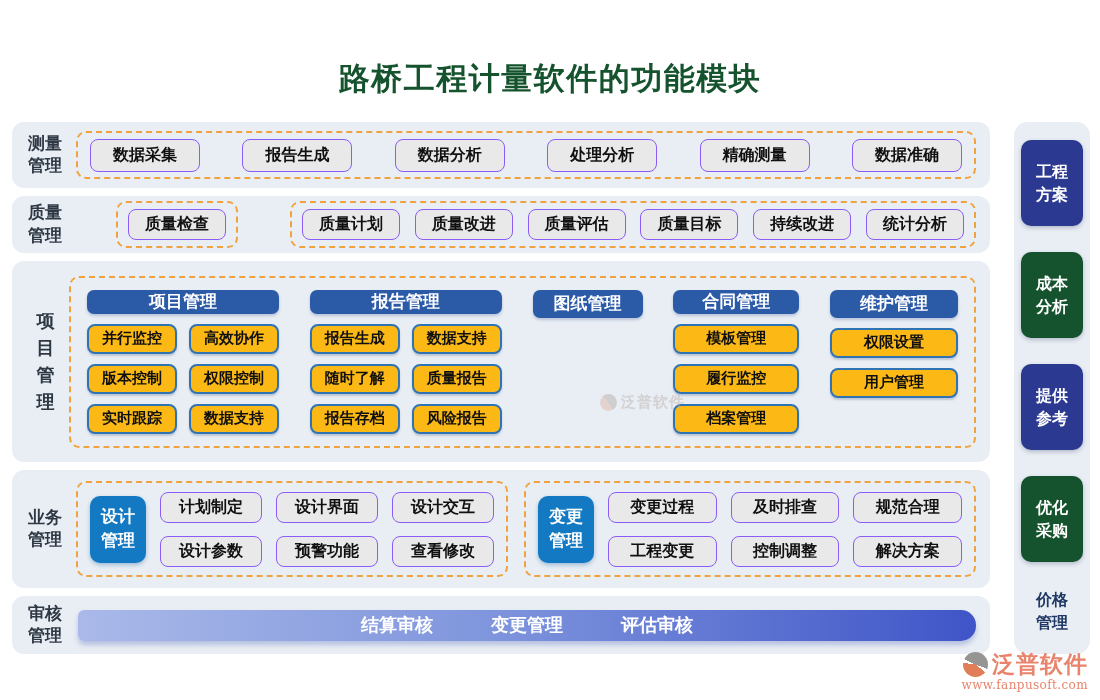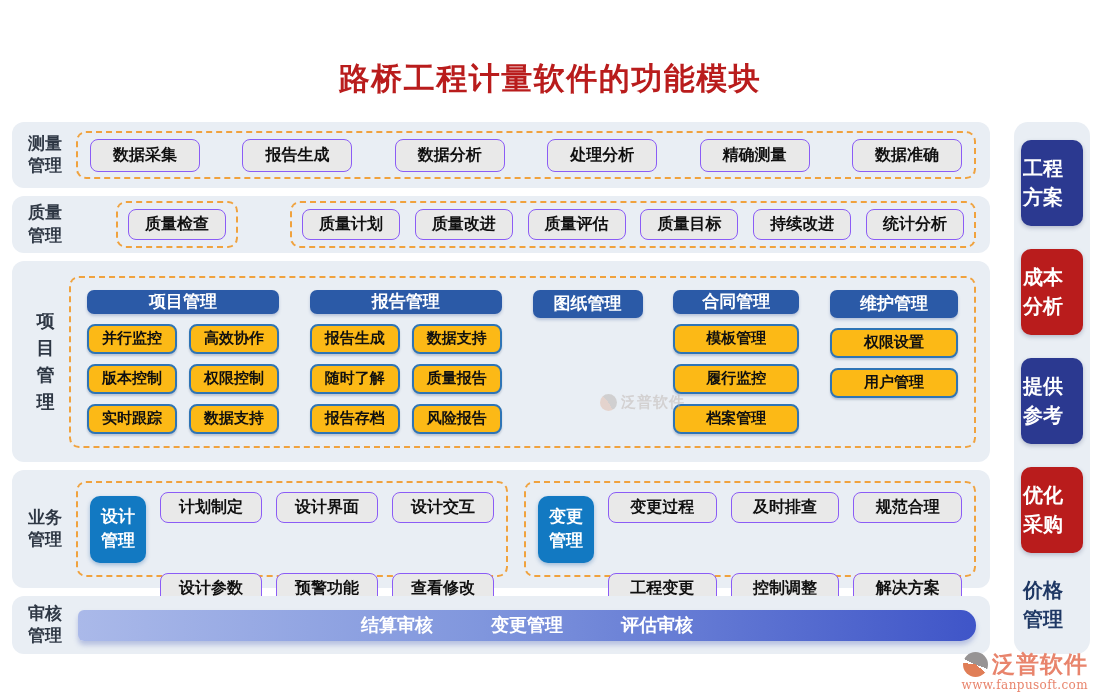--- a/index.html
+++ b/index.html
@@ -1,40 +1,40 @@
 <!DOCTYPE html>
 <html><head>
 <meta charset="utf-8">
 <style>
   * { margin:0; padding:0; box-sizing:border-box; }
   body { background:#ffffff; font-family:"Liberation Sans","DejaVu Sans",sans-serif; }
   #canvas { position:relative; width:1100px; height:700px; background:#ffffff; overflow:hidden; }
 
   .title { position:absolute; top:58px; left:0; width:1100px; text-align:center;
-           font-size:31px; font-weight:bold; color:#b91c1c; letter-spacing:1.5px; }
+           font-size:31px; font-weight:bold; color:#14532d; letter-spacing:1.5px; }
 
   .row { position:absolute; left:12px; width:978px; background:#e9eef4;
          border-radius:12px; display:flex; align-items:center; }
   #row-measure  { top:122px; height:66px; }
   #row-quality  { top:196px; height:57px;gap:40px; }
   #row-project  { top:261px; height:201px; }
   #row-business { top:470px; height:118px; }
   #row-audit    { top:596px; height:58px; }
 
   .row-label { flex:0 0 auto; margin-left:16px; width:38px; font-size:17px; font-weight:bold;
                color:#2e3744; line-height:1.3; word-break:break-all; }
   .vert-label { margin-left:24px; margin-right:2px; width:19px; font-size:18px; line-height:1.5;
                 text-align:center; }
 
   .dash { border:2px dashed #f0a23e; border-radius:10px; }
 
   .btn-gray { background:#e9e9e9; border:1px solid #8b5cf6; border-radius:8px;
               font-size:16px; font-weight:bold; color:#101010; text-align:center;
               white-space:nowrap; padding:5px 22px; }
-  .btn-gray.sm { padding:4px 10px;margin-top:37px; }
+  .btn-gray.sm { padding:4px 10px; }
 
   #measure-dash { flex:1; margin:0 14px 0 10px; height:48px; display:flex; align-items:center;
                   justify-content:space-between; padding:0 12px; }
   #quality-dash-a { margin-left:10px; padding:6px 10px; display:flex; align-items:center; }
   #quality-dash-b { flex:1; margin:0 14px 0 12px; padding:6px 10px; display:flex;
                     align-items:center; justify-content:space-between; }
   #quality-dash-b .btn-gray, #quality-dash-a .btn-gray { padding:4px 16px; }
 
   #project-dash { flex:1; margin:0 14px 0 12px; height:172px; display:flex;
                   justify-content:space-between; padding:12px 16px; }
@@ -64,25 +64,25 @@
   #audit-bar { flex:1; margin:0 14px 0 12px; height:31px; border-radius:6px 15px 15px 6px;
                background:linear-gradient(90deg,#aab9e9 0%,#8096dd 45%,#3f55c8 100%);
                display:flex; align-items:center; justify-content:center; gap:58px;
                color:#ffffff; font-size:18px; font-weight:bold;
                box-shadow:0 4px 5px rgba(90,110,190,.35); }
 
   #sidebar { position:absolute; left:1014px; top:122px; width:76px; height:532px;
              background:#e9eef4; border-radius:14px; display:flex; flex-direction:column;
              align-items:center; justify-content:space-between; padding:18px 0 20px 0; }
   .side-item { width:62px; height:86px; border-radius:10px; display:flex; align-items:center;
-               justify-content:flex-start; color:#ffffff; font-weight:bold; font-size:20px;
+               justify-content:center; color:#ffffff; font-weight:bold; font-size:16px;
                line-height:1.45; text-align:center; box-shadow:0 2px 4px rgba(60,70,110,.3); }
   .side-item span { width:2.2em; word-break:break-all; }
   .side-navy { background:#2b3990; }
-  .side-gold { background:#b91c1c; }
+  .side-gold { background:#14532d; }
   .side-plain { background:transparent; box-shadow:none; color:#1f3864; height:auto; }
   .side-plain span { color:#1f3864; }
 
   #watermark { position:absolute; left:600px; top:393px; display:flex; align-items:center;
                gap:4px; opacity:.45; pointer-events:none; }
   #watermark .wm-circle { width:17px; height:17px; border-radius:50%;
                background:conic-gradient(#b3aba5 0 150deg, #e0b49e 150deg 320deg, #b3aba5 320deg 360deg); }
   #watermark .wm-text { color:#b9aea8; font-size:15px; font-weight:bold; letter-spacing:1px; }
 
   #logo { position:absolute; right:12px; bottom:8px; text-align:right; }

